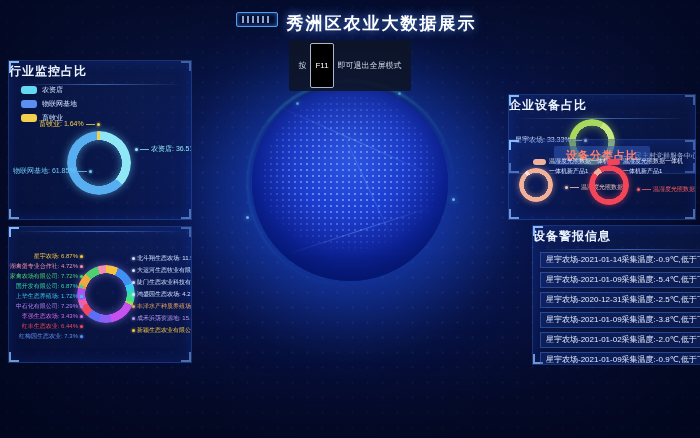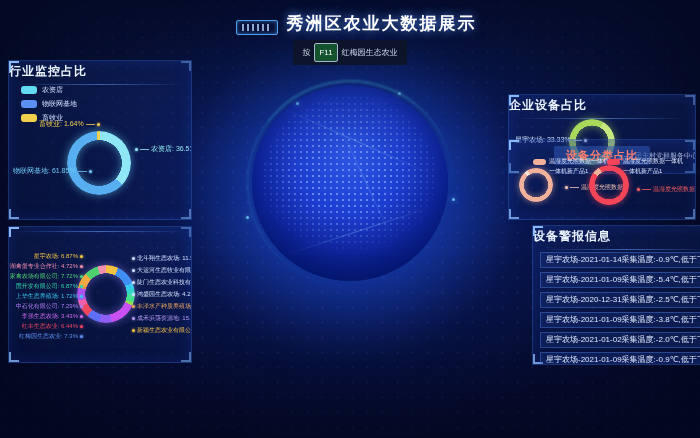--- a/index.html
+++ b/index.html
@@ -12,32 +12,32 @@
       linear-gradient(180deg,#0a1749 0%,#081240 55%,#060d33 100%);
   }
   .grid-dots{position:absolute;inset:0;z-index:0;
     background-image:radial-gradient(rgba(100,140,255,.10) 1px,transparent 1.4px);
     background-size:15px 15px;}
   .vignette{position:absolute;inset:0;z-index:1;pointer-events:none;
     box-shadow:inset 0 0 130px 50px rgba(2,6,26,.85);}
 
   
   .header{position:absolute;top:12px;left:0;right:0;z-index:3;text-align:center;}
-  .title-row{display:inline-flex;align-items:flex-end;padding-left:12px;}
+  .title-row{display:inline-flex;align-items:flex-start;padding-left:12px;}
   .logo{width:40px;height:13px;border:1px solid #4f9ff0;border-radius:2px;margin-right:9px;
     position:relative;box-shadow:inset 0 0 4px rgba(80,160,255,.6);}
   .logo::before{content:"";position:absolute;inset:3px 5px;
     background:repeating-linear-gradient(90deg,#bcd8ff 0 2px,transparent 2px 5px);opacity:.75;}
   h1{margin:0;font-size:17px;font-weight:bold;color:#ffffff;letter-spacing:2px;
     text-shadow:0 0 10px rgba(90,150,255,.9);}
   .tip-wrap{position:absolute;top:40px;left:0;right:0;z-index:3;text-align:center;}
   .tip{display:inline-flex;align-items:center;gap:4px;background:rgba(14,21,38,.88);
     border-radius:2px;padding:3px 9px;font-size:8px;color:#cdd7ea;}
-  .keycap{border:1px solid #a9b6cf;border-radius:2px;background:#14532d;color:#ffffff;
-    padding:3px 4px;line-height:11px;font-size:8px;}
+  .keycap{border:1px solid #a9b6cf;border-radius:2px;background:#000000;color:#ffffff;
+    padding:16px 4px;line-height:11px;font-size:8px;}
 
   
   .globe{position:absolute;left:252px;top:85px;width:196px;height:196px;border-radius:50%;z-index:1;
     background:radial-gradient(circle at 50% 36%, #2e58ea 0%, #1f41d4 35%, #1329a6 62%, #0b1b72 82%, #091656 100%);
     box-shadow:0 0 75px 28px rgba(30,90,255,.38), inset 0 -18px 45px rgba(0,20,110,.7);}
   .globe-dots{position:absolute;inset:5%;border-radius:50%;opacity:.8;
     background-image:radial-gradient(rgba(130,160,255,.95) 1px,transparent 1.5px);
     background-size:6px 6px;
     -webkit-mask-image:radial-gradient(ellipse 74% 64% at 49% 43%,#000 32%,transparent 73%);
     mask-image:radial-gradient(ellipse 74% 64% at 49% 43%,#000 32%,transparent 73%);}
@@ -141,21 +141,21 @@
 <div class="header">
   <div class="title-row">
     <span class="logo"></span>
     <h1>秀洲区农业大数据展示</h1>
   </div>
 </div>
 <div class="tip-wrap">
   <div class="tip">
     <span>按</span>
     <span class="keycap">F11</span>
-    <span>红梅园生态农业</span>
+    <span>即可退出全屏模式</span>
   </div>
 </div>
 
 <div class="vignette"></div>
 
 <div class="panel" id="p-industry">
   <span class="corner c-tl"></span>
   <span class="corner c-tr"></span>
   <span class="corner c-bl"></span>
   <span class="corner c-br"></span>

